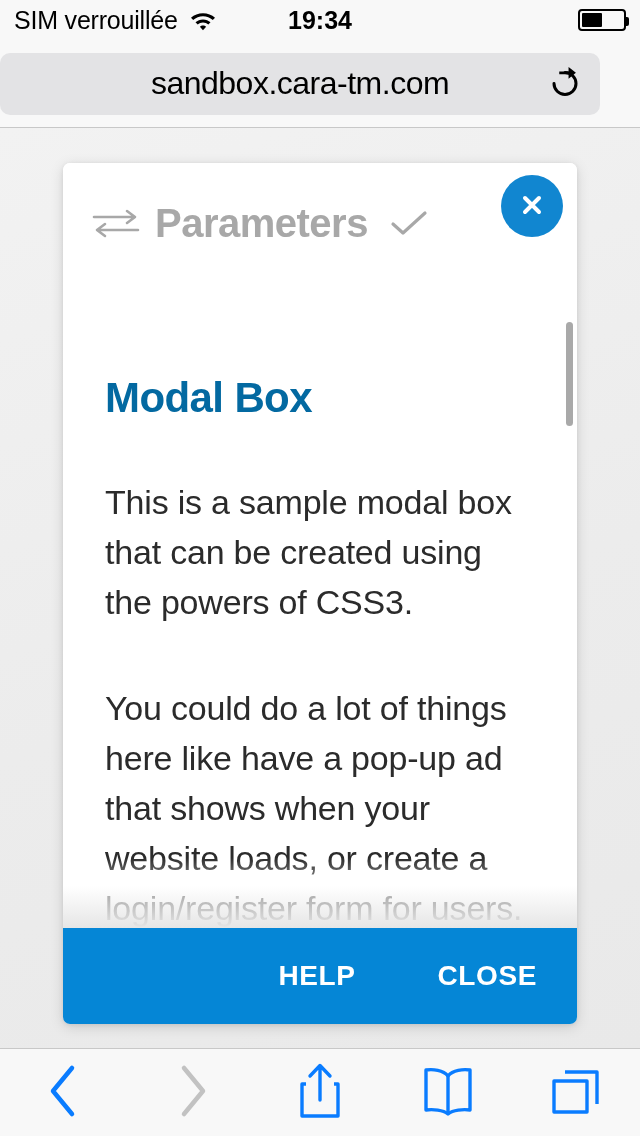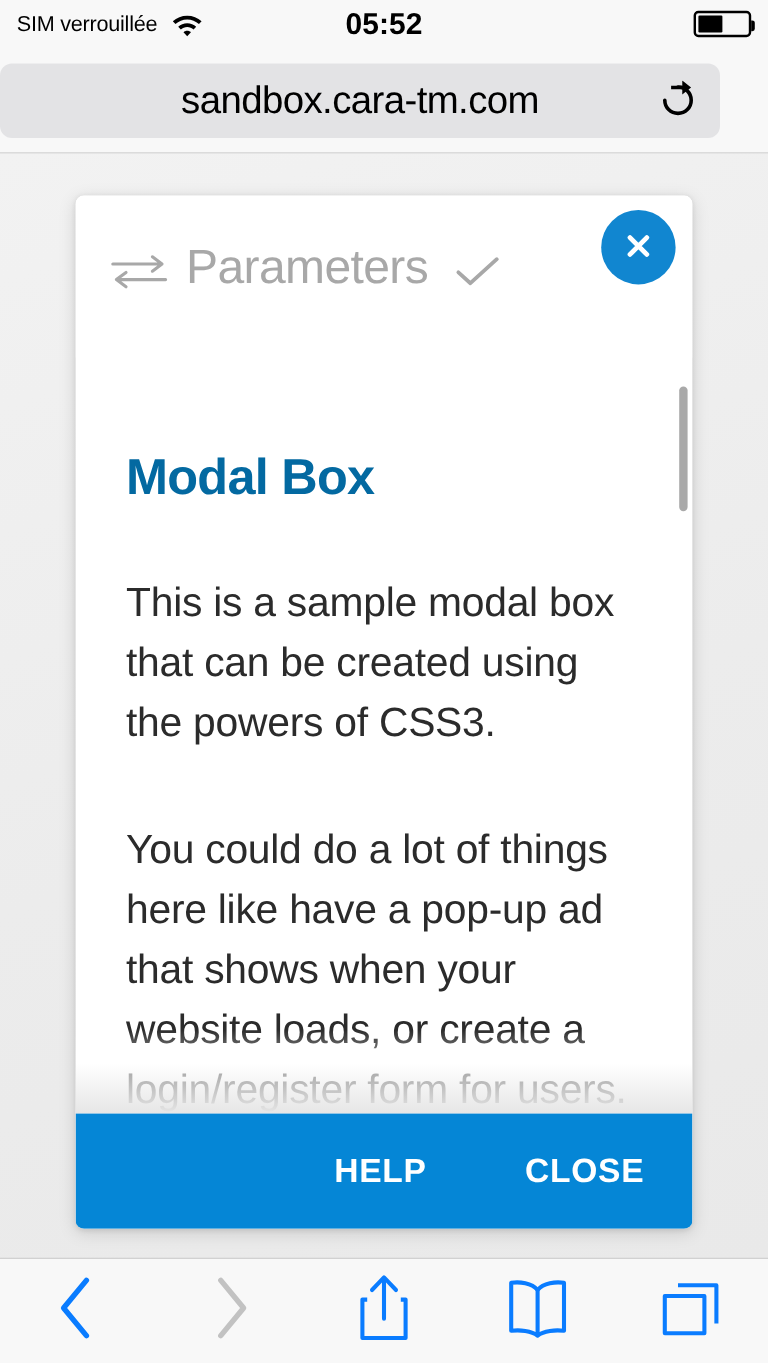--- a/index.html
+++ b/index.html
@@ -30,21 +30,21 @@
     display: flex;
     align-items: center;
   }
   .sb-left {
     display: flex;
     align-items: center;
     margin-left: 14px;
     gap: 10px;
   }
   .sb-carrier {
-    font-size: 18px;
+    font-size: 25px;
     color: #000;
     letter-spacing: -0.2px;
   }
   .wifi-icon { display: block; }
   .sb-time {
     position: absolute;
     left: 0; right: 0;
     text-align: center;
     font-size: 25px;
     font-weight: bold;
@@ -145,22 +145,23 @@
     position: absolute;
     top: 0; left: 0; right: 0;
     height: 135px;
     background: #fff;
   }
   .header-row {
     position: absolute;
     left: 28px;
     top: 40px;
     display: flex;
-    align-items: flex-end;
+    align-items: center;
     gap: 14px;
+    font-weight: bold;
   }
   .swap-icon {
     color: #a8a8a8;
     display: block;
   }
   .header-title {
     font-size: 40px;
     color: #a8a8a8;
     letter-spacing: -0.5px;
     line-height: 1;
@@ -282,21 +283,21 @@
     <div class="sb-left">
       <span class="sb-carrier">SIM verrouillée</span>
       <span>
         <svg class="wifi-icon" width="30" height="22" viewBox="0 0 30 22">
           <path d="M15 4.2c4.6 0 8.8 1.7 12 4.5l-2.2 2.4C22.1 8.7 18.7 7.3 15 7.3S7.9 8.7 5.2 11.1L3 8.7C6.2 5.9 10.4 4.2 15 4.2z" fill="#000"></path>
           <path d="M15 10.4c2.9 0 5.5 1.1 7.5 2.8l-2.2 2.4c-1.4-1.2-3.3-2-5.3-2s-3.9.8-5.3 2l-2.2-2.4c2-1.7 4.6-2.8 7.5-2.8z" fill="#000"></path>
           <path d="M15 16.6c1.2 0 2.3.5 3.1 1.2L15 21.2l-3.1-3.4c.8-.7 1.9-1.2 3.1-1.2z" fill="#000"></path>
         </svg>
       </span>
     </div>
-    <div class="sb-time">05:52</div>
+    <div class="sb-time">19:34</div>
     <div class="sb-right">
       <span class="battery">
         <span class="battery-fill"></span>
       </span>
     </div>
   </div>
 
   <div class="urlbar-wrap">
     <div class="urlbar">
       <span class="url-text">sandbox.cara-tm.com</span>

